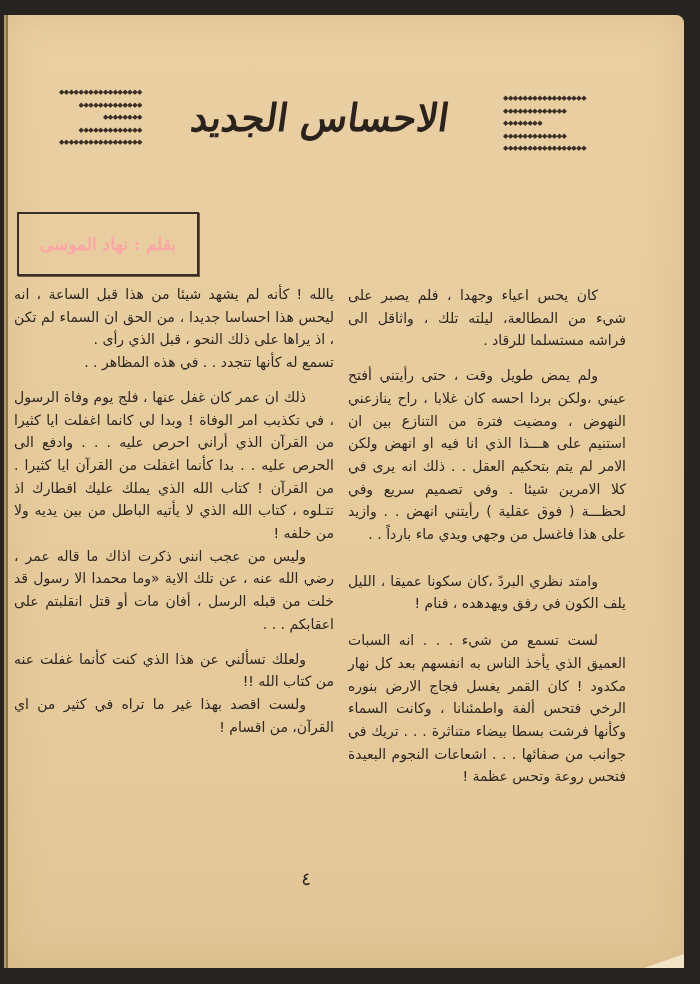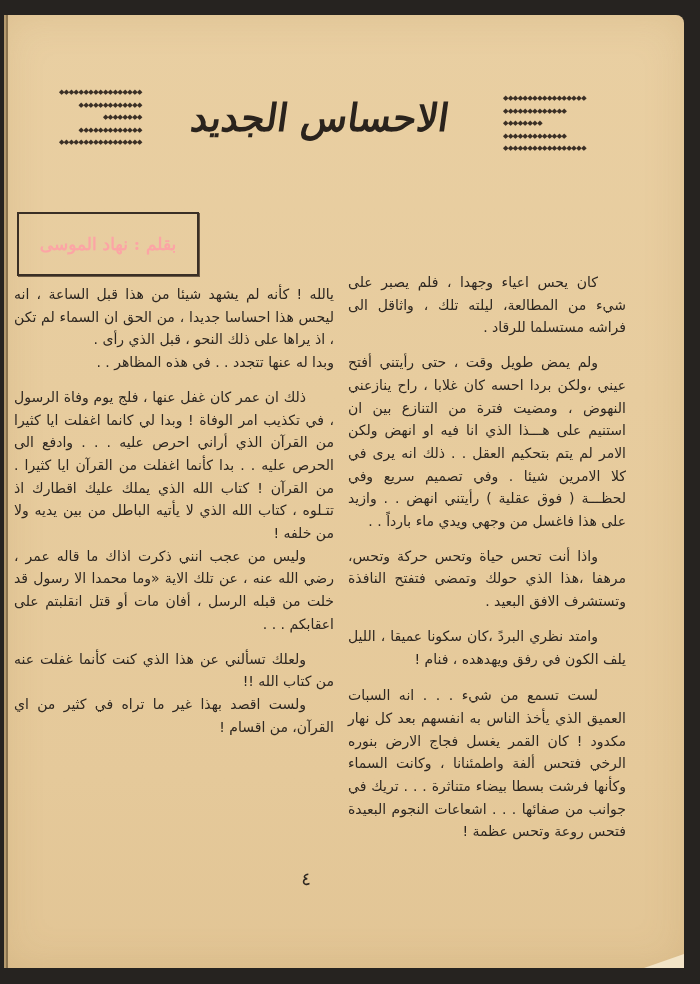--- a/index.html
+++ b/index.html
@@ -45,21 +45,21 @@
   .byline-box span {
     font-family: "DejaVu Serif", serif; font-weight: bold; font-size: 17px; color: #fca5a5;
   }
   .col {
     position: absolute; direction: rtl; text-align: justify;
     color: #2e2720; font-family: "DejaVu Sans", sans-serif;
     font-size: 14px; line-height: 22.7px;
   }
   .col p { margin: 0; text-align-last: right; }
   .col-left { left: 14px; top: 283px; width: 320px; }
-  .col-right { left: 348px; top: 271px; width: 278px; }
+  .col-right { left: 348px; top: 284px; width: 278px; }
   .gap { height: 12px; }
   .gap-l { height: 14px; }
   .indent { text-indent: 28px; }
   .pagenum {
     position: absolute; left: 296px; top: 868px; width: 20px; text-align: center;
     font-family: "DejaVu Serif", serif; font-size: 18px; color: #2e2720;
   }
 </style>
 </head>
 <body>
@@ -87,31 +87,30 @@
 
 <div class="byline-box">
   <span>بقلم : نهاد الموسى</span>
 </div>
 
 <div class="col col-right">
   <p class="indent">كان يحس اعياء وجهدا ، فلم يصبر على شيء من المطالعة، ليلته تلك ، واثاقل الى فراشه مستسلما للرقاد .</p>
   <div class="gap"></div>
   <p class="indent">ولم يمض طويل وقت ، حتى رأيتني أفتح عيني ،ولكن بردا احسه كان غلابا ، راح ينازعني النهوض ، ومضيت فترة من التنازع بين ان استنيم على هـــذا الذي انا فيه او انهض ولكن الامر لم يتم بتحكيم العقل . . ذلك انه يرى في كلا الامرين شيئا . وفي تصميم سريع وفي لحظـــة ( فوق عقلية ) رأيتني انهض . . وازيد على هذا فاغسل من وجهي ويدي ماء بارداً . .</p>
   <div class="gap"></div>
-  <p class="indent">واذا أنت تحس حياة وتحس حركة وتحس، مرهفا ،هذا الذي حولك وتمضي فتفتح النافذة وتستشرف الافق البعيد .</p>
   <div class="gap"></div>
   <p class="indent">وامتد نظري البردً ،كان سكونا عميقا ، الليل يلف الكون في رفق ويهدهده ، فنام !</p>
   <div class="gap-l"></div>
   <p class="indent">لست تسمع من شيء . . . انه السبات العميق الذي يأخذ الناس به انفسهم بعد كل نهار مكدود ! كان القمر يغسل فجاج الارض بنوره الرخي فتحس ألفة واطمئنانا ، وكانت السماء وكأنها فرشت بسطا بيضاء متناثرة . . . تريك في جوانب من صفائها . . . اشعاعات النجوم البعيدة فتحس روعة وتحس عظمة !</p>
   <div class="gap-l"></div>
 </div>
 
 <div class="col col-left">
   <p>يالله ! كأنه لم يشهد شيئا من هذا قبل الساعة ، انه ليحس هذا احساسا جديدا ، من الحق ان السماء لم تكن ، اذ يراها على ذلك النحو ، قبل الذي رأى .</p>
-  <p>وبدا له عنها تتجدد . . في هذه المظاهر . .</p>
+  <p>تسمع له كأنها تتجدد . . في هذه المظاهر . .</p>
   <div class="gap"></div>
   <p class="indent">ذلك ان عمر كان غفل عنها ، فلج يوم وفاة الرسول ، في تكذيب امر الوفاة ! وبدا لي كانما اغفلت ايا كثيرا من القرآن الذي أراني احرص عليه . . . وادفع الى الحرص عليه . . بدا كأنما اغفلت من القرآن ايا كثيرا . من القرآن ! كتاب الله الذي يملك عليك اقطارك اذ تتـلوه ، كتاب الله الذي لا يأتيه الباطل من بين يديه ولا من خلفه !</p>
   <p class="indent">وليس من عجب انني ذكرت اذاك ما قاله عمر ، رضي الله عنه ، عن تلك الاية «وما محمدا الا رسول قد خلت من قبله الرسل ، أفان مات أو قتل انقلبتم على اعقابكم . . .</p>
   <div class="gap"></div>
   <p class="indent">ولعلك تسألني عن هذا الذي كنت كأنما غفلت عنه من كتاب الله !!</p>
   <p class="indent">ولست اقصد بهذا غير ما تراه في كثير من اي القرآن، من اقسام !</p>
   <div class="gap"></div>
 </div>
 
 <div class="pagenum">٤</div>

